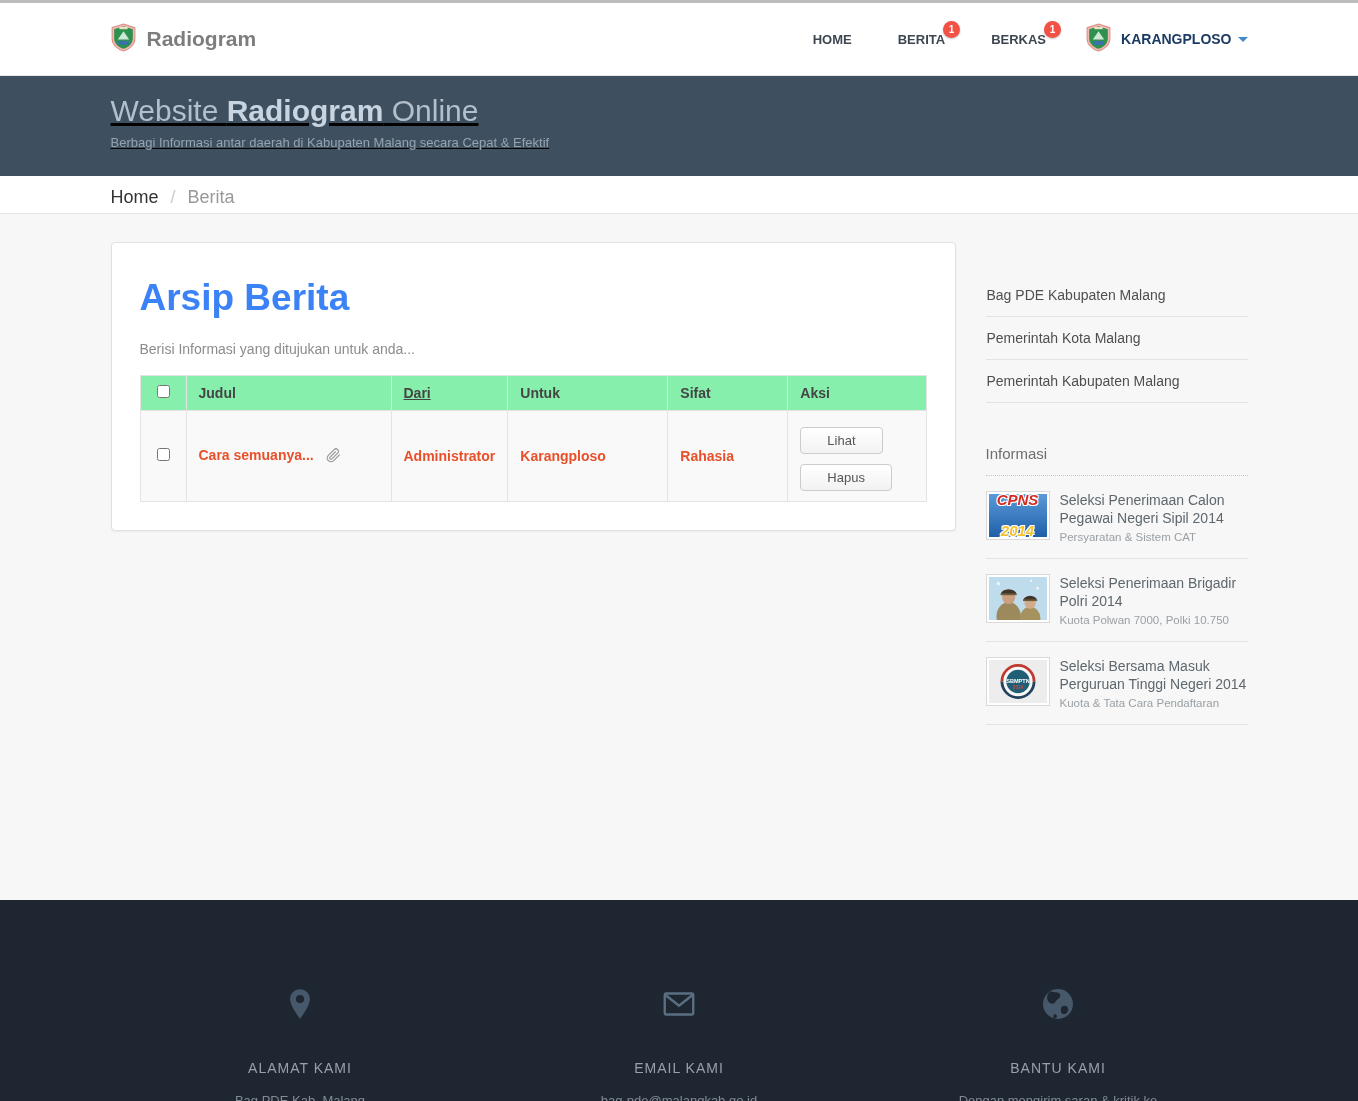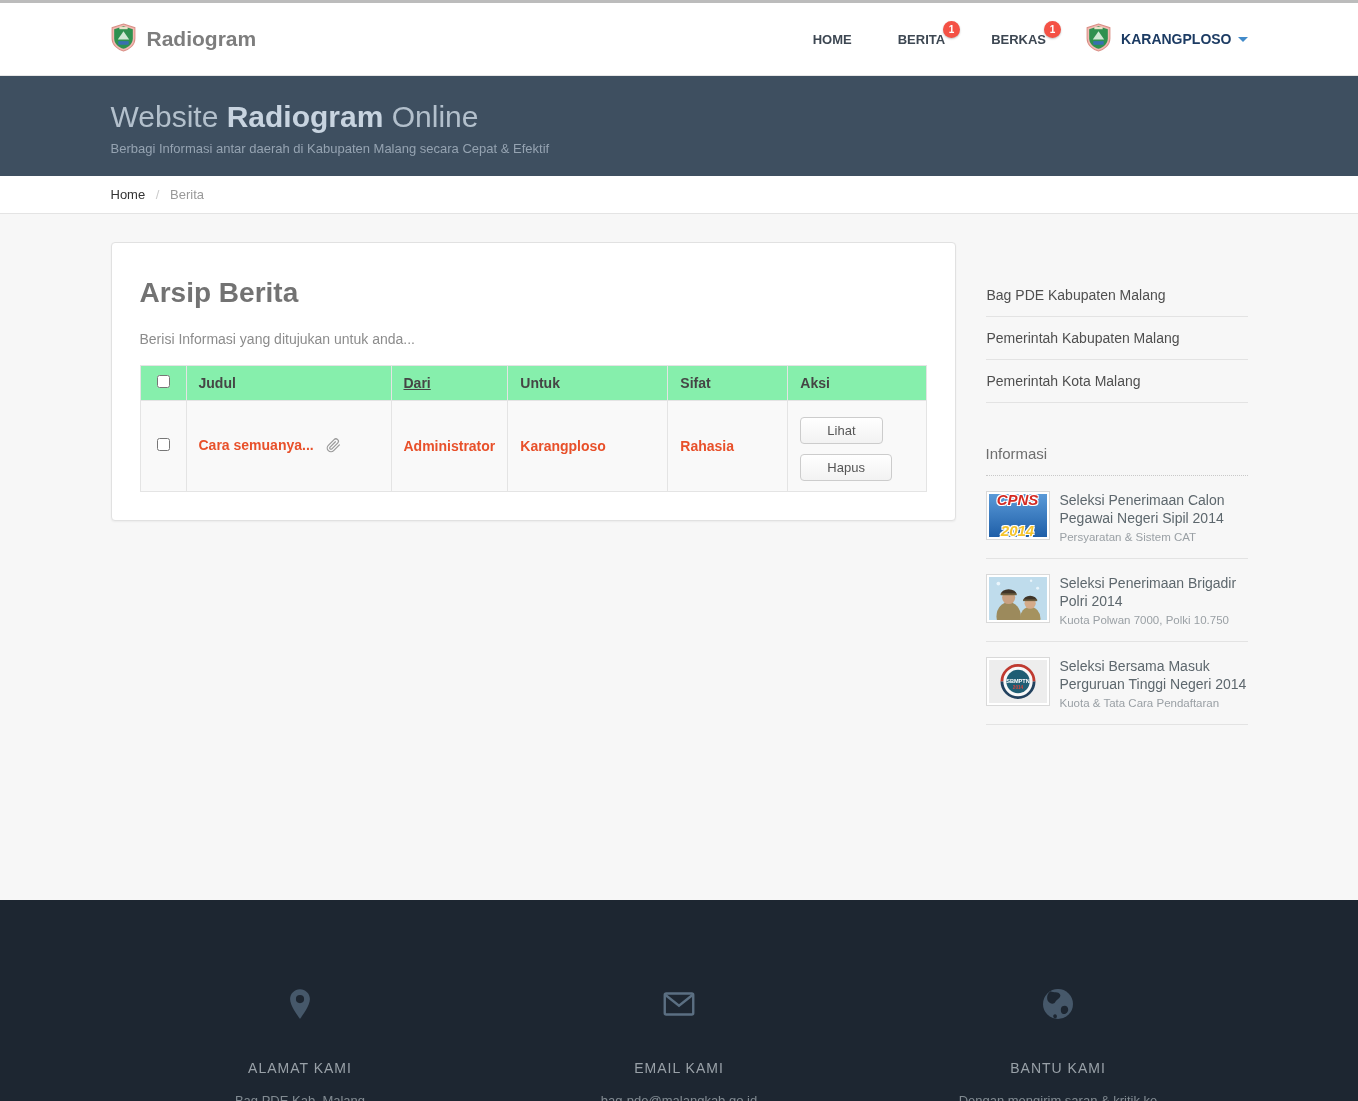--- a/index.html
+++ b/index.html
@@ -21,38 +21,38 @@
                background:#f45145; color:#fff; font-size:10px; font-weight:bold; text-align:center;
                border-radius:50%; box-shadow:0 1px 2px rgba(0,0,0,.25); }
   .nav-user { display:flex; align-items:center; margin-left:40px; cursor:pointer; }
   .nav-user .crest { margin-right:10px; }
   .nav-user-name { font-size:14px; font-weight:bold; color:#1c3b63; }
   .caret-down { display:inline-block; margin-left:6px; width:0; height:0;
                 border-left:5px solid transparent; border-right:5px solid transparent; border-top:5px solid #428bca; }
 
   
   .hero { height:100px; background:#3e4f60; }
-  .hero .container { padding-top:24px; }
+  .hero .container { padding-top:18px;text-decoration:underline; }
   .hero-title { font-size:30px; color:#b3c0cc; font-weight:normal; }
   .hero-title b { color:#c8d4e0; }
   .hero-sub { margin-top:7px; font-size:13px; color:#95a3b1; }
 
   
   .breadcrumb-bar { height:38px; background:#ffffff; border-bottom:1px solid #e4e4e4; }
-  .breadcrumb { padding-top:11px; font-size:13px; }
+  .breadcrumb { padding-top:11px; font-size:18px; }
   .crumb-home { color:#333; cursor:pointer; }
   .crumb-sep { color:#ccc; margin:0 7px; }
   .crumb-current { color:#999; }
 
   
   .page-body { height:686px; padding-top:28px; }
   .page-body .container { display:flex; align-items:flex-start; }
   .card { width:845px; background:#fff; border:1px solid #e1e1e1; border-radius:4px;
           box-shadow:0 1px 2px rgba(0,0,0,.05); padding:28px; min-height:267px; }
-  .card h1 { font-size:28px; color:#737373; margin-top:6px; }
+  .card h1 { font-size:37px; color:#3b82f6; margin-top:6px; }
   .card .desc { margin-top:22px; font-size:14px; color:#8c8c8c; }
 
   table.berita { width:100%; margin-top:18px; border-collapse:collapse; border:1px solid #ddd; }
   table.berita th, table.berita td { border:1px solid #e4e4e4; text-align:left; vertical-align:middle; }
   table.berita th { padding:9px 12px; font-size:14px; color:#454545; background:#86efac; }
   table.berita td { padding:8px 12px; background:#f9f9f9; }
   .col-check { width:46px; text-align:center !important; }
   .col-judul { width:205px; } .col-dari { width:115px;text-decoration:underline; } .col-untuk { width:160px; } .col-sifat { width:120px; }
   .link-orange { color:#e8502a; font-weight:bold; font-size:14px; cursor:pointer; text-decoration:none; }
   .clip { margin-left:8px; vertical-align:-3px; }
@@ -190,22 +190,22 @@
           </tr>
         </tbody>
       </table>
     </div>
 
     <div class="sidebar">
 
 
       <div class="side-section">
         <div class="side-link">Bag PDE Kabupaten Malang</div>
+        <div class="side-link">Pemerintah Kota Malang</div>
         <div class="side-link">Pemerintah Kabupaten Malang</div>
-        <div class="side-link">Pemerintah Kota Malang</div>
       </div>
 
       <div class="side-section" style="margin-top:42px;">
         <h4 class="side-h">Informasi</h4>
 
         <div class="info-item">
           <div class="thumb">
             <div class="thumb-inner thumb-cpns">
               <span class="cpns-l1">CPNS</span>
               <span class="cpns-l2">2014</span>

